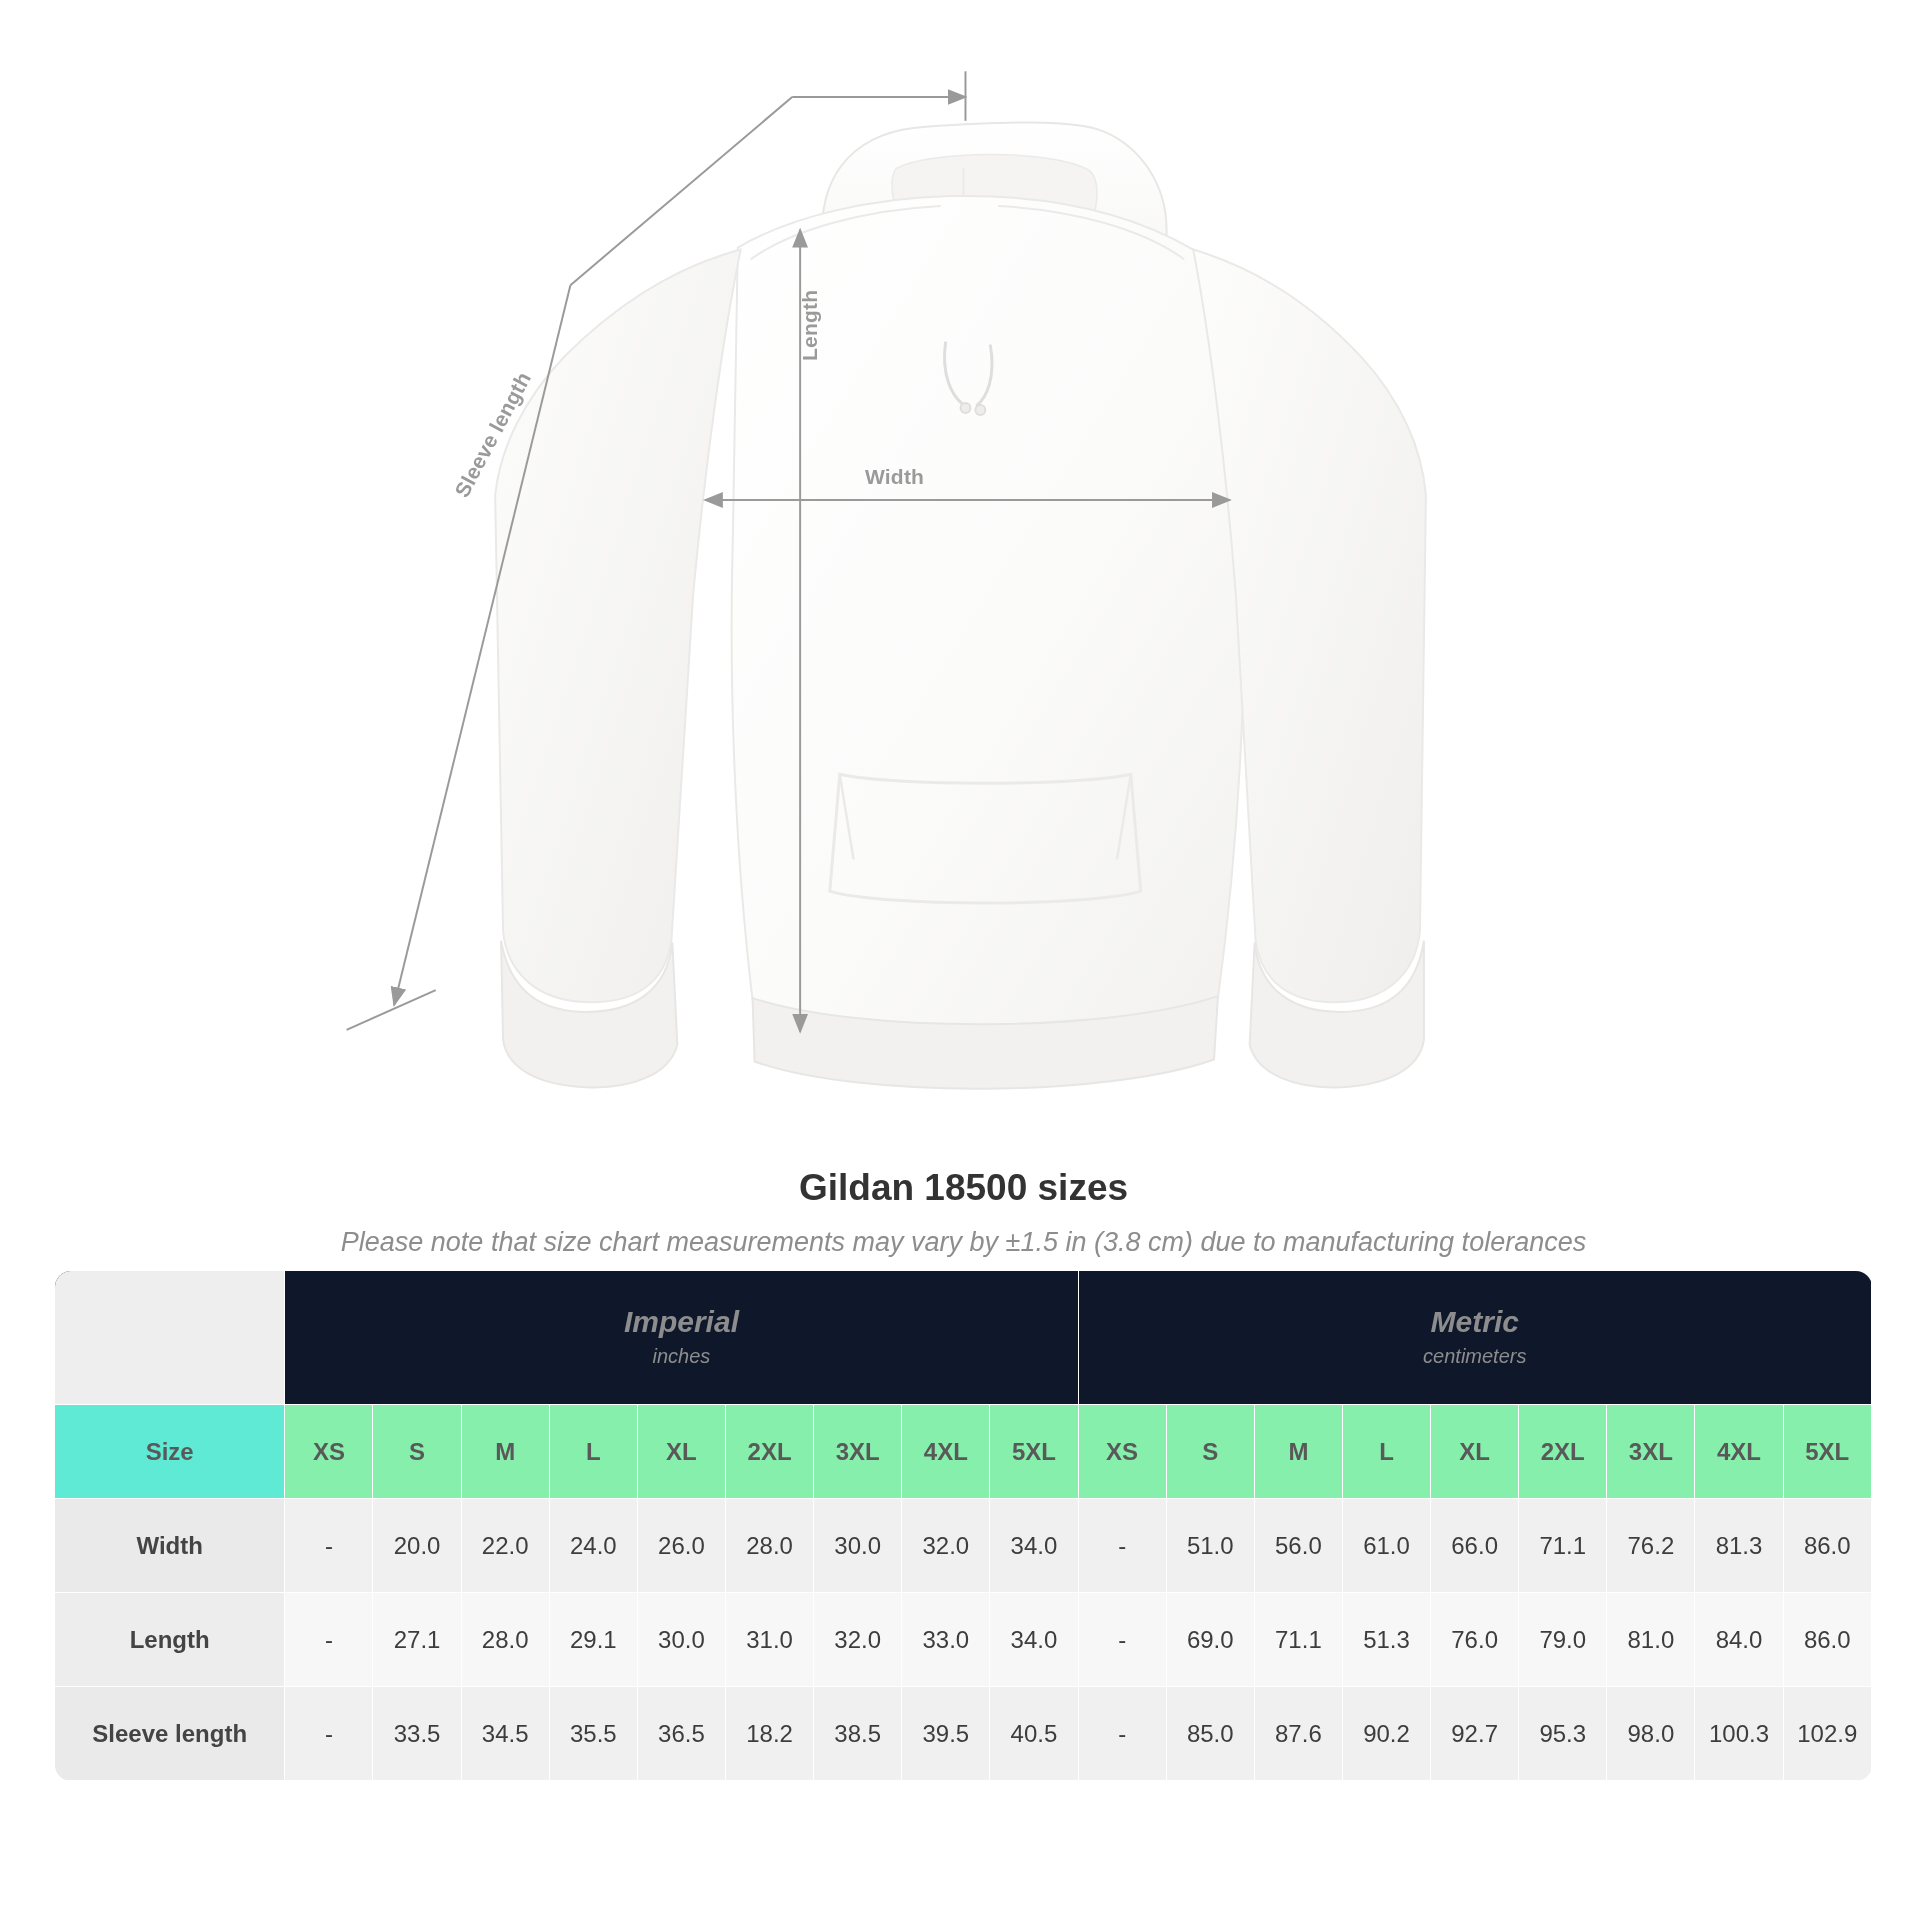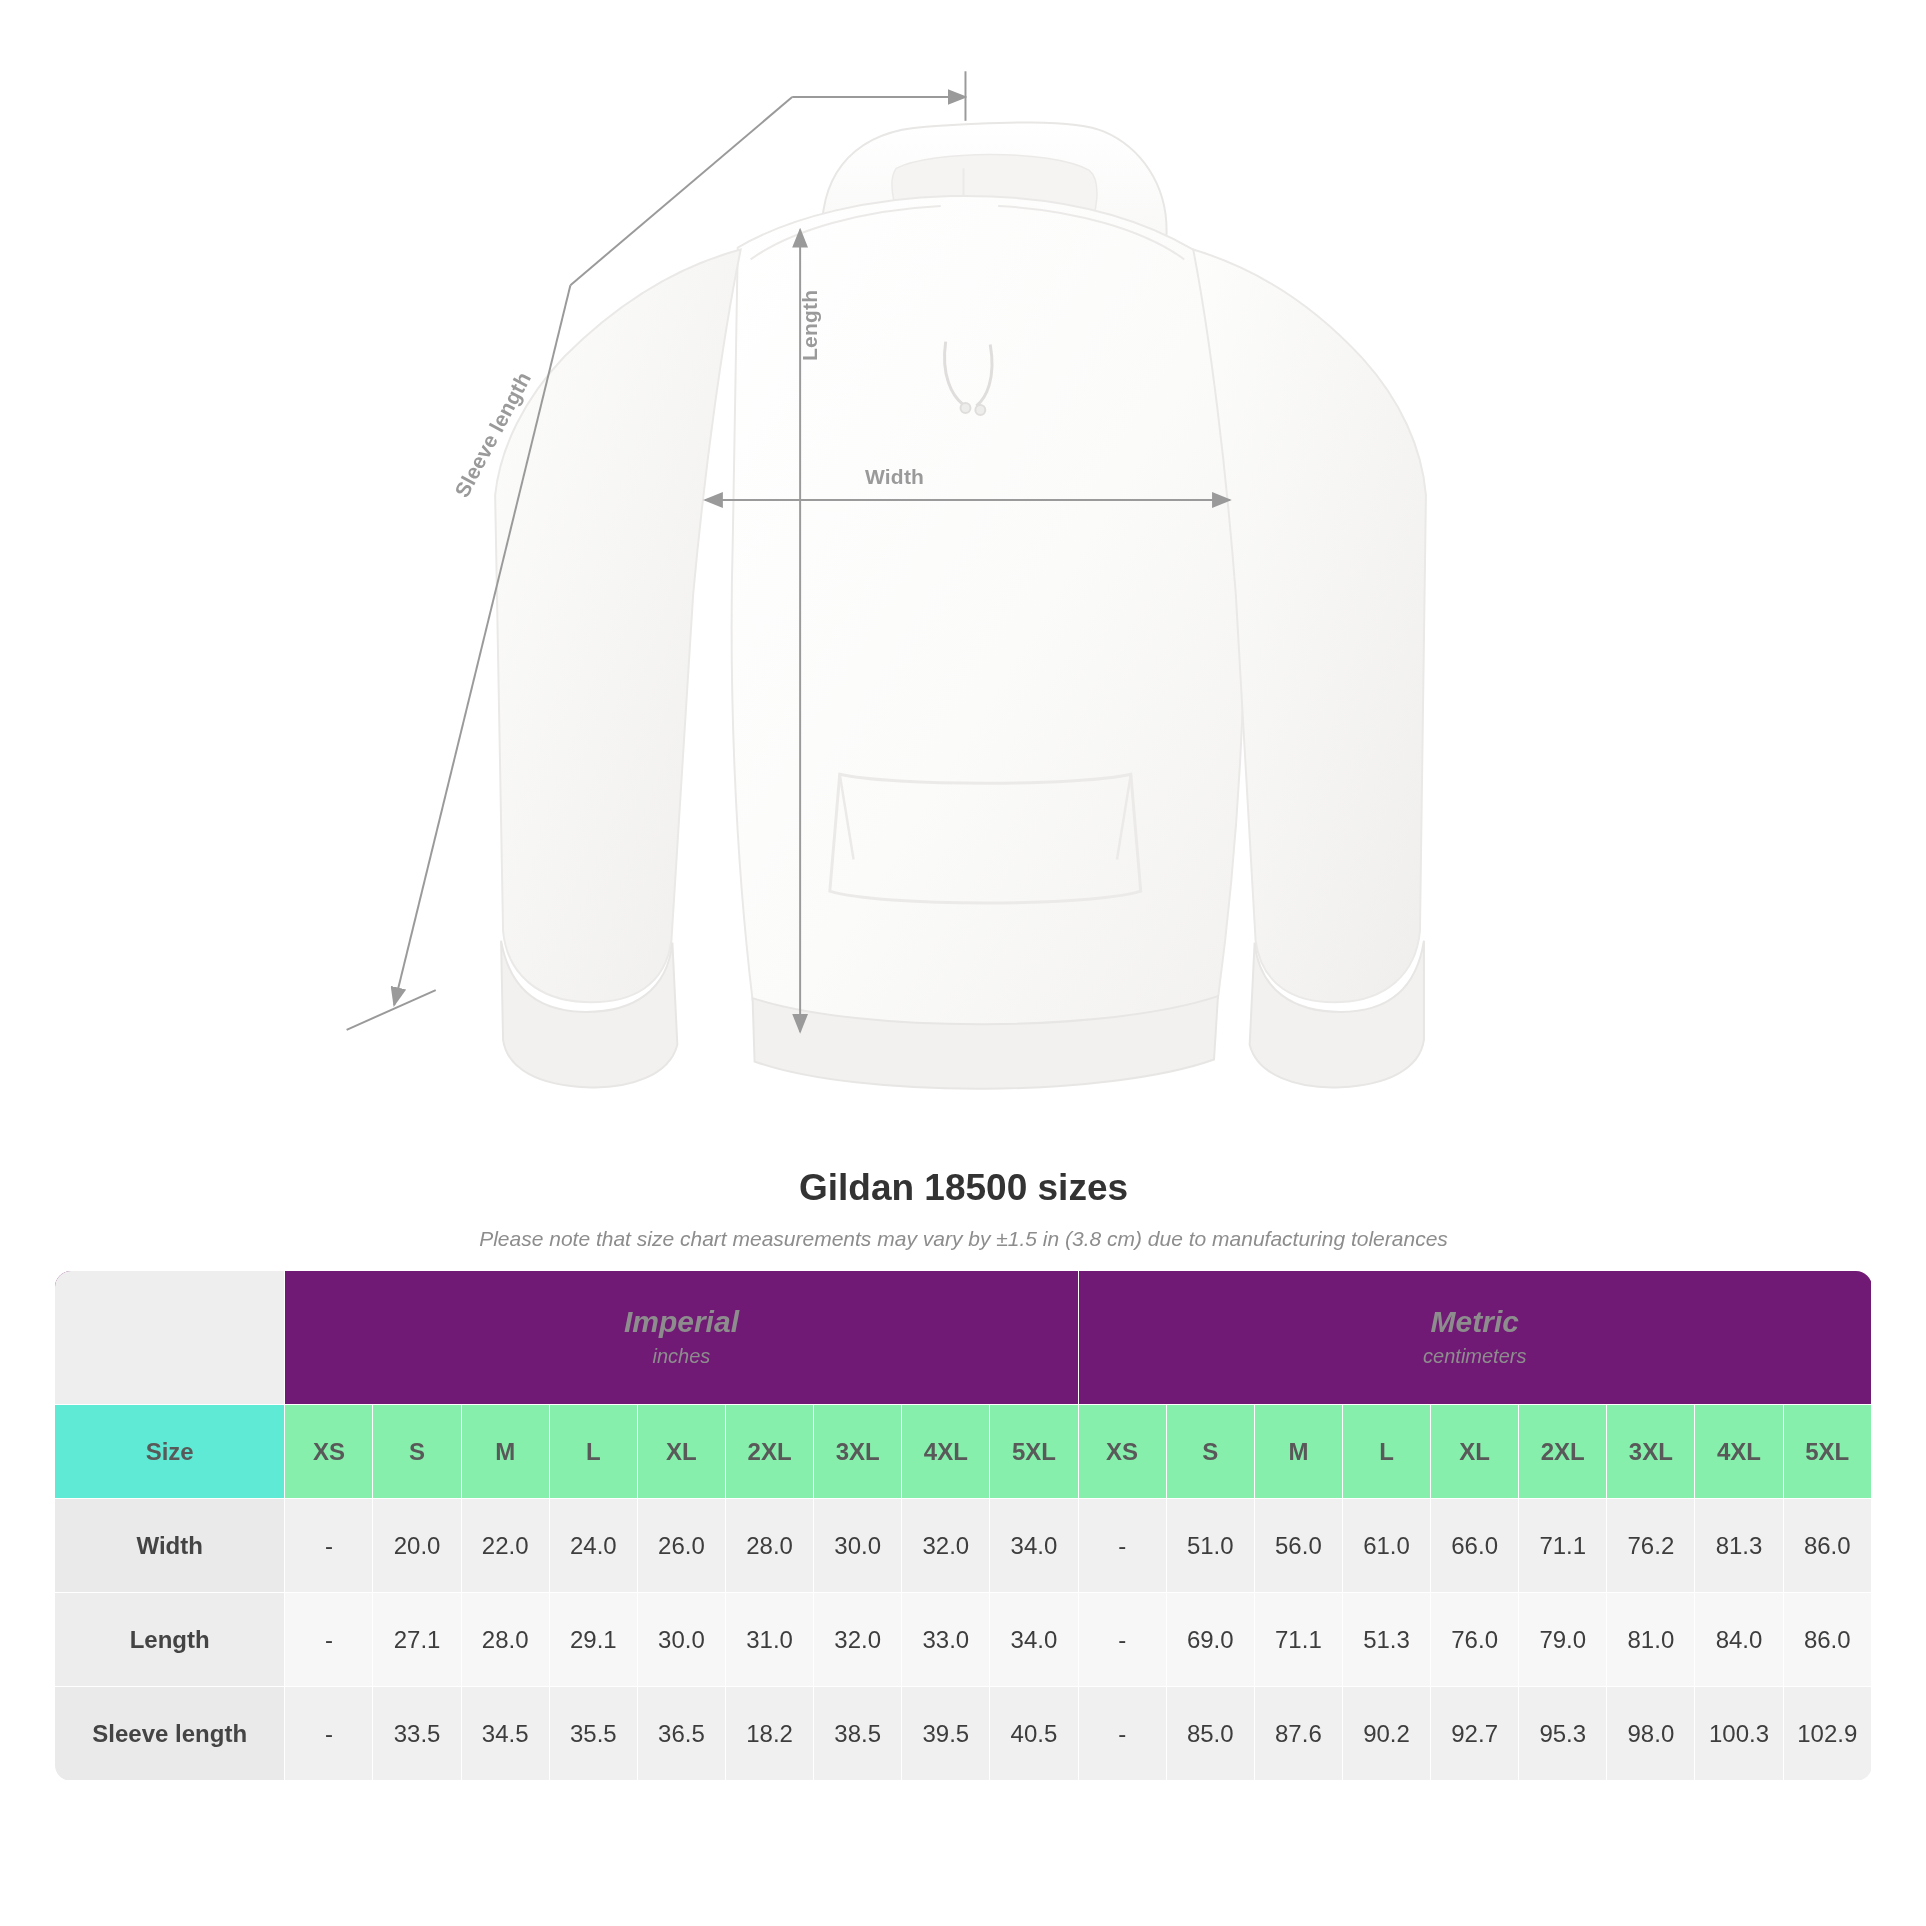--- a/index.html
+++ b/index.html
@@ -52,21 +52,21 @@
     width: 1927px;
     text-align: center;
   }
   .chart-title {
     font-size: 37px;
     font-weight: bold;
     color: #333333;
     margin: 0 0 18px 0;
   }
   .chart-note {
-    font-size: 21px;
+    font-size: 27px;
     font-style: italic;
     color: #8d8d8d;
     margin: 0;
   }
 
   
   .table-area {
     position: absolute;
     left: 54px;
     top: 1270px;
@@ -76,21 +76,21 @@
     border-collapse: collapse;
     width: 1818px;
     table-layout: fixed;
   }
   table.size-table td, table.size-table th {
     border: 1px solid #ffffff;
     text-align: center;
     vertical-align: middle;
   }
   .unit-head {
-    background: #701a75;
+    background: #0f172a;
     height: 134px;
   }
   .unit-head .unit-name {
     font-size: 30px;
     font-style: italic;
     font-weight: bold;
     color: #8d8d8d;
     line-height: 1.25;
   }
   .unit-head .unit-sub {

